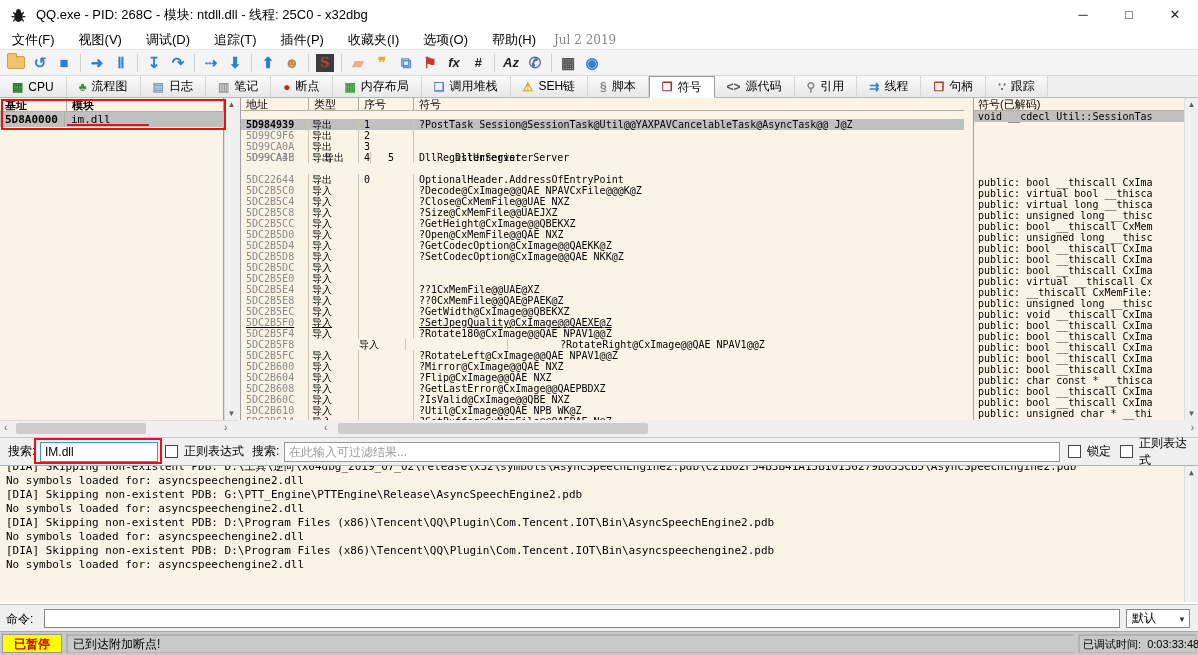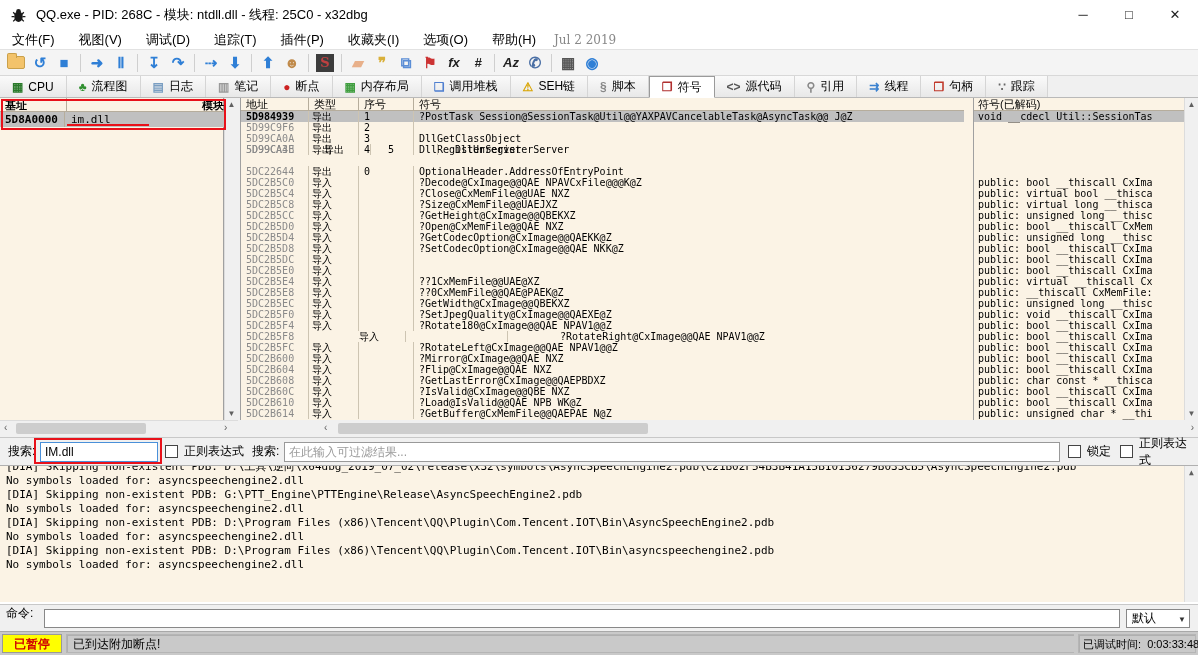--- a/index.html
+++ b/index.html
@@ -34,34 +34,34 @@
   .tab-ic { font-size:12px; font-weight:bold; display:inline-block; }
 
   
   #workspace { position:absolute; left:0; top:98px; width:1198px; height:339px; background:#f0f0f0; }
   .mono { font-family:"DejaVu Sans Mono", monospace; }
 
   
   #modules-panel { position:absolute; left:0; top:0; width:224px; height:322px; background:#fbf3e5; border-right:1px solid #a0a0a0; }
   #modules-header { position:absolute; left:0; top:0; width:224px; height:14px; border-bottom:1px solid #b6ad9c; font-size:11px; font-weight:bold; display:flex; }
   #modules-header .hc1 { width:67px; padding-left:5px; border-right:1px solid #b6ad9c; }
-  #modules-header .hc2 { padding-left:5px; flex:1;text-align:right; }
+  #modules-header .hc2 { padding-left:5px; flex:1; }
   .mod-row { position:absolute; left:0; width:224px; height:15px; display:flex; font-size:11px; line-height:15px; }
   .mod-row.selected { background:#c0c0c0; }
   .mod-c1 { width:65px; padding-left:5px; border-right:1px solid #b6ad9c; font-weight:bold; }
   .mod-c2 { padding-left:6px; flex:1; }
   #modules-vscroll { position:absolute; left:224px; top:0; width:14px; height:322px; background:#f0f0f0; border-left:1px solid #dcdcdc; }
   #modules-hscroll { position:absolute; left:0; top:322px; width:238px; height:15px; background:#f0f0f0; border-top:1px solid #dcdcdc; }
 
   
   #symtable { position:absolute; left:240px; top:0; width:837px; height:322px; background:#fbf3e5; border-left:1px solid #a0a0a0; border-right:1px solid #a0a0a0; overflow:hidden; }
   #symtable-header { position:absolute; left:0; top:0; width:723px; height:13px; border-bottom:1px solid #b6ad9c; font-size:11px; display:flex; line-height:13px; }
   .sh { padding-left:5px; border-right:1px solid #b6ad9c; }
   .shc1 { width:68px; } .shc2 { width:50px; } .shc3 { width:55px; } .shc4 { flex:1; border-right:none; }
-  .sym-row { position:absolute; left:0; width:723px; height:11px; display:flex; font-size:10px; line-height:11px; white-space:pre; }
+  .sym-row { position:absolute; left:0; width:723px; height:11px; display:flex; font-size:10px; line-height:11px; white-space:pre;margin-top:8px; }
   .sym-row.selected { background:#c0c0c0; }
   .sc1 { width:68px; padding-left:5px; border-right:1px solid #cdc4b2; color:#8a8a8a; }
   .sym-row.selected .sc1 { color:#000; font-weight:bold; }
   .sc2 { width:50px; padding-left:3px; border-right:1px solid #cdc4b2; }
   .sc3 { width:55px; padding-left:5px; border-right:1px solid #cdc4b2; }
   .sc4 { flex:1; padding-left:5px; overflow:hidden; }
 
   
   #decpanel { position:absolute; left:973px; top:0; width:211px; height:322px; background:#fbf3e5; border-left:1px solid #a0a0a0; overflow:hidden; }
   #decpanel-header { position:absolute; left:0; top:0; width:211px; height:13px; border-bottom:1px solid #b6ad9c; font-size:11px; line-height:13px; padding-left:4px; }
@@ -255,45 +255,45 @@
   <div id="symtable">
     <div id="symtable-header">
       <span class="sh shc1">地址</span>
       <span class="sh shc2">类型</span>
       <span class="sh shc3">序号</span>
       <span class="sh shc4">符号</span>
     </div>
     <div id="sym-rows">
         <div class="sym-row mono selected" style="top: 13px;"><span class="sc1">5D984939</span><span class="sc2">导出</span><span class="sc3">1</span><span class="sc4">?PostTask_Session@SessionTask@Util@@YAXPAVCancelableTask@AsyncTask@@_J@Z</span></div>
         <div class="sym-row mono" style="top: 24px;"><span class="sc1">5D99C9F6</span><span class="sc2">导出</span><span class="sc3">2</span></div>
-        <div class="sym-row mono" style="top: 35px;"><span class="sc1">5D99CA0A</span><span class="sc2">导出</span><span class="sc3">3</span><span class="sc4">DllGetClassObject</span></div>
+        <div class="sym-row mono" style="top: 35px;"><span class="sc1">5D99CA0A</span><span class="sc2">导出</span><span class="sc3">3</span></div>
         <div class="sym-row mono" style="top: 46px;"><span class="sc1">5D99CA3E</span><span class="sc2">导出</span><span class="sc3">4</span><span class="sc4">DllRegisterServer</span></div>
         <div class="sym-row mono" style="top: 46px; gap: 12px;"><span class="sc1">5D99CA4B</span><span class="sc2">导出</span><span class="sc3">5</span><span class="sc4">DllUnregisterServer</span></div>
         <div class="sym-row mono" style="top: 68px;"><span class="sc1">5DC22644</span><span class="sc2">导出</span><span class="sc3">0</span><span class="sc4">OptionalHeader.AddressOfEntryPoint</span></div>
         <div class="sym-row mono" style="top: 79px;"><span class="sc1">5DC2B5C0</span><span class="sc2">导入</span><span class="sc3"></span><span class="sc4">?Decode@CxImage@@QAE_NPAVCxFile@@@K@Z</span></div>
         <div class="sym-row mono" style="top: 90px;"><span class="sc1">5DC2B5C4</span><span class="sc2">导入</span><span class="sc3"></span><span class="sc4">?Close@CxMemFile@@UAE_NXZ</span></div>
         <div class="sym-row mono" style="top: 101px;"><span class="sc1">5DC2B5C8</span><span class="sc2">导入</span><span class="sc3"></span><span class="sc4">?Size@CxMemFile@@UAEJXZ</span></div>
         <div class="sym-row mono" style="top: 112px;"><span class="sc1">5DC2B5CC</span><span class="sc2">导入</span><span class="sc3"></span><span class="sc4">?GetHeight@CxImage@@QBEKXZ</span></div>
         <div class="sym-row mono" style="top: 123px;"><span class="sc1">5DC2B5D0</span><span class="sc2">导入</span><span class="sc3"></span><span class="sc4">?Open@CxMemFile@@QAE_NXZ</span></div>
         <div class="sym-row mono" style="top: 134px;"><span class="sc1">5DC2B5D4</span><span class="sc2">导入</span><span class="sc3"></span><span class="sc4">?GetCodecOption@CxImage@@QAEKK@Z</span></div>
         <div class="sym-row mono" style="top: 145px;"><span class="sc1">5DC2B5D8</span><span class="sc2">导入</span><span class="sc3"></span><span class="sc4">?SetCodecOption@CxImage@@QAE_NKK@Z</span></div>
         <div class="sym-row mono" style="top: 156px;"><span class="sc1">5DC2B5DC</span><span class="sc2">导入</span><span class="sc3"></span></div>
         <div class="sym-row mono" style="top: 167px;"><span class="sc1">5DC2B5E0</span><span class="sc2">导入</span><span class="sc3"></span></div>
         <div class="sym-row mono" style="top: 178px;"><span class="sc1">5DC2B5E4</span><span class="sc2">导入</span><span class="sc3"></span><span class="sc4">??1CxMemFile@@UAE@XZ</span></div>
         <div class="sym-row mono" style="top: 189px;"><span class="sc1">5DC2B5E8</span><span class="sc2">导入</span><span class="sc3"></span><span class="sc4">??0CxMemFile@@QAE@PAEK@Z</span></div>
         <div class="sym-row mono" style="top: 200px;"><span class="sc1">5DC2B5EC</span><span class="sc2">导入</span><span class="sc3"></span><span class="sc4">?GetWidth@CxImage@@QBEKXZ</span></div>
-        <div class="sym-row mono" style="top: 211px;"><span class="sc1">5DC2B5F0</span><span class="sc2">导入</span><span class="sc3"></span><span class="sc4">?SetJpegQuality@CxImage@@QAEXE@Z</span></div>
+        <div class="sym-row mono" style="top: 211px; text-decoration: underline;"><span class="sc1">5DC2B5F0</span><span class="sc2">导入</span><span class="sc3"></span><span class="sc4">?SetJpegQuality@CxImage@@QAEXE@Z</span></div>
         <div class="sym-row mono" style="top: 222px;"><span class="sc1">5DC2B5F4</span><span class="sc2">导入</span><span class="sc3"></span><span class="sc4">?Rotate180@CxImage@@QAE_NPAV1@@Z</span></div>
         <div class="sym-row mono" style="top: 233px; gap: 47px;"><span class="sc1">5DC2B5F8</span><span class="sc2">导入</span><span class="sc3"></span><span class="sc4">?RotateRight@CxImage@@QAE_NPAV1@@Z</span></div>
         <div class="sym-row mono" style="top: 244px;"><span class="sc1">5DC2B5FC</span><span class="sc2">导入</span><span class="sc3"></span><span class="sc4">?RotateLeft@CxImage@@QAE_NPAV1@@Z</span></div>
         <div class="sym-row mono" style="top: 255px;"><span class="sc1">5DC2B600</span><span class="sc2">导入</span><span class="sc3"></span><span class="sc4">?Mirror@CxImage@@QAE_NXZ</span></div>
         <div class="sym-row mono" style="top: 266px;"><span class="sc1">5DC2B604</span><span class="sc2">导入</span><span class="sc3"></span><span class="sc4">?Flip@CxImage@@QAE_NXZ</span></div>
         <div class="sym-row mono" style="top: 277px;"><span class="sc1">5DC2B608</span><span class="sc2">导入</span><span class="sc3"></span><span class="sc4">?GetLastError@CxImage@@QAEPBDXZ</span></div>
         <div class="sym-row mono" style="top: 288px;"><span class="sc1">5DC2B60C</span><span class="sc2">导入</span><span class="sc3"></span><span class="sc4">?IsValid@CxImage@@QBE_NXZ</span></div>
-        <div class="sym-row mono" style="top: 299px;"><span class="sc1">5DC2B610</span><span class="sc2">导入</span><span class="sc3"></span><span class="sc4">?Load@IsValid@@QAE_NPB_WK@Z</span></div>
+        <div class="sym-row mono" style="top: 299px;"><span class="sc1">5DC2B610</span><span class="sc2">导入</span><span class="sc3"></span><span class="sc4">?Util@CxImage@@QAE_NPB_WK@Z</span></div>
         <div class="sym-row mono" style="top: 310px;"><span class="sc1">5DC2B614</span><span class="sc2">导入</span><span class="sc3"></span><span class="sc4">?GetBuffer@CxMemFile@@QAEPAE_N@Z</span></div>
       </div>
   </div>
 
   <div id="decpanel">
     <div id="decpanel-header">符号(已解码)</div>
     <div id="dec-rows">
         <div class="dec-row mono selected" style="background: rgb(192, 192, 192); top: 13px;">void __cdecl Util::SessionTas</div>
         <div class="dec-row mono" style="top: 24px;"></div>
         <div class="dec-row mono" style="top: 35px;"></div>
@@ -359,21 +359,21 @@
       <div class="log-line" style="top: 64px;">No symbols loaded for: asyncspeechengine2.dll</div>
       <div class="log-line" style="top: 78px;">[DIA] Skipping non-existent PDB: D:\Program Files (x86)\Tencent\QQ\Plugin\Com.Tencent.IOT\Bin\asyncspeechengine2.pdb</div>
       <div class="log-line" style="top: 92px;">No symbols loaded for: asyncspeechengine2.dll</div>
     </div>
   <div id="log-vscroll">
     <div class="arrow" style="top:2px;">▲</div>
   </div>
 </div>
 
 <div id="cmdrow">
-  <span class="lbl" style="position:absolute; left:6px; top:0;text-align:center;">命令:</span>
+  <span class="lbl" style="position:absolute; left:6px; top:6px;text-align:center;">命令:</span>
   <input id="cmd-input" style="">
   <div id="cmd-select">
     <span>默认</span>
     <span class="dd">▼</span>
   </div>
 </div>
 
 <div id="statusbar">
   <div id="status-state">已暂停</div>
   <div id="status-msg">已到达附加断点!</div>

